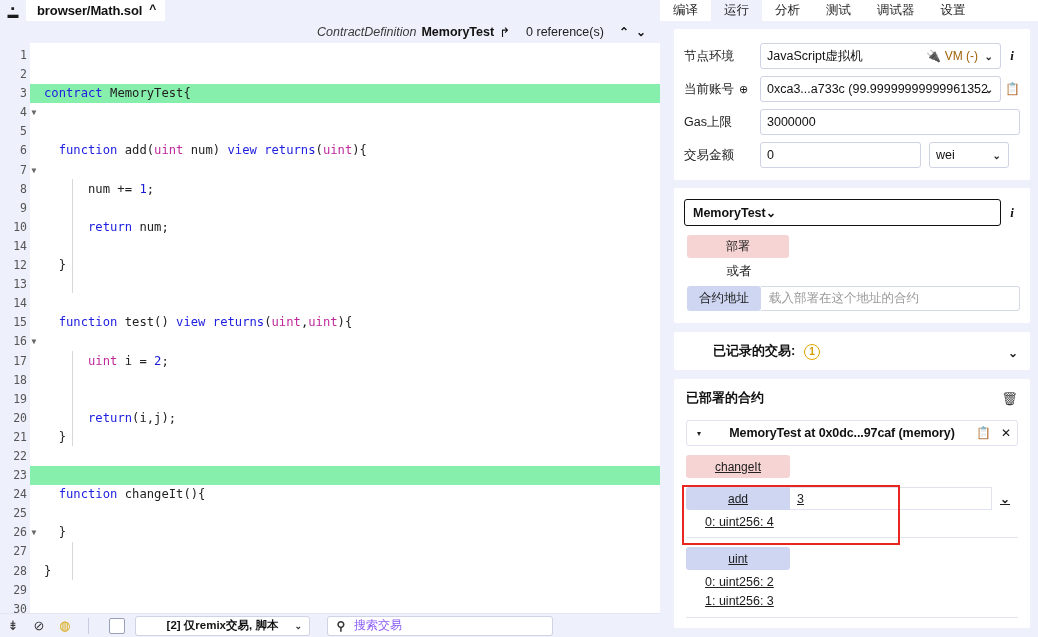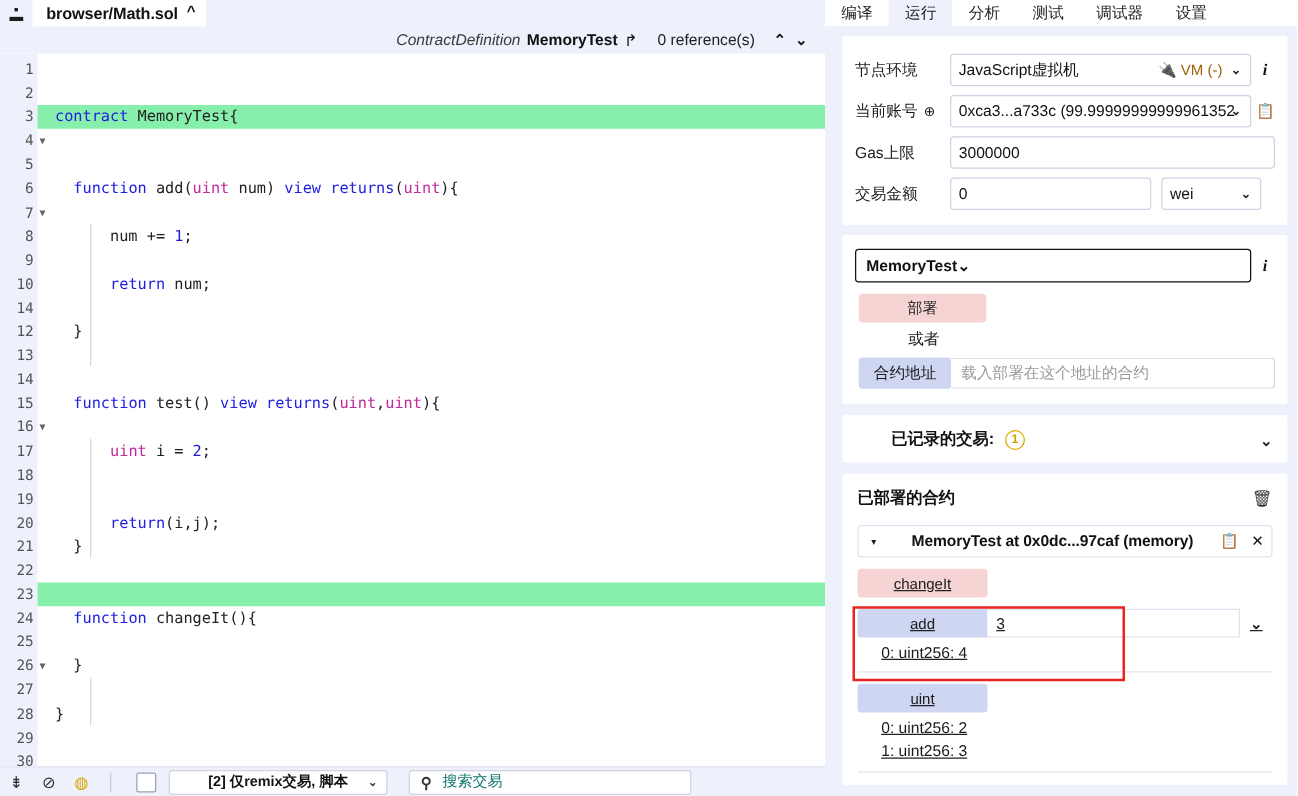--- a/index.html
+++ b/index.html
@@ -240,21 +240,21 @@
   }
   .sb-search .mag {
     width: 26px;
     text-align: center;
     font-size: 12px;
     color: #333;
     font-weight: bold;
   }
   .sb-search .ph {
     font-size: 12px;
-    color: #0f766e;
+    color: #8b5cf6;
   }
 
   
   .right-panel {
     width: 378px;
     height: 637px;
     background: #f1f3fb;
     display: flex;
     flex-direction: column;
     overflow: hidden;

